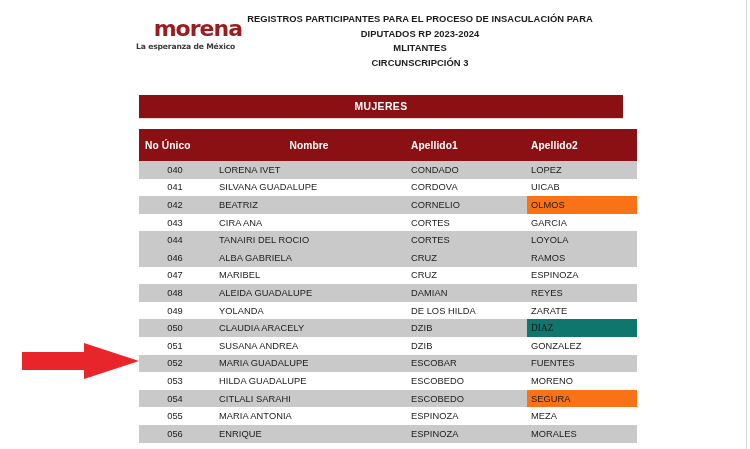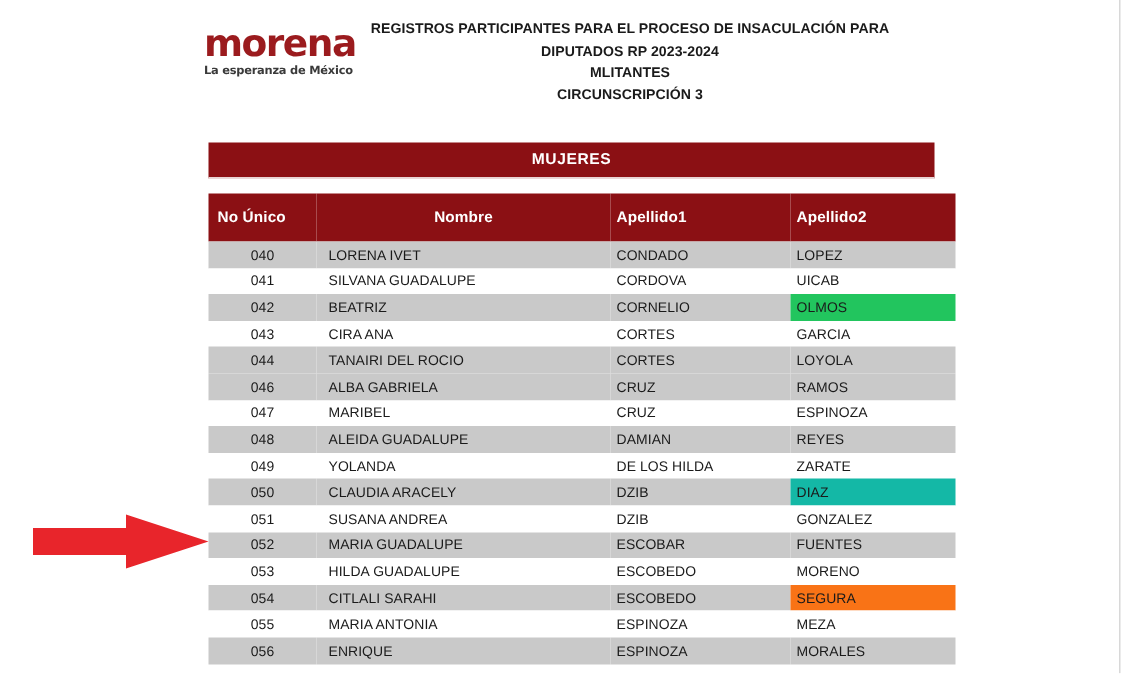--- a/index.html
+++ b/index.html
@@ -31,25 +31,26 @@
   #logo-block {
     position: absolute;
     left: 136px;
     top: 16px;
     width: 106px;
     text-align: left;
   }
   #logo-word {
     font-family: "DejaVu Sans", sans-serif;
     font-weight: bold;
-    font-size: 25px;
+    font-size: 22px;
     line-height: 25px;
     letter-spacing: -1.0px;
     color: #9B1B1E;
     white-space: nowrap;
+    text-align: right;
   }
   #logo-tag {
     font-family: "DejaVu Sans", sans-serif;
     font-weight: bold;
     font-size: 7.6px;
     line-height: 10px;
     letter-spacing: -0.15px;
     color: #3a3a3a;
     margin-top: 1px;
     white-space: nowrap;
@@ -186,21 +187,21 @@
           <tr class="row-plain">
             <td class="c-num">041</td>
             <td class="c-nom">SILVANA GUADALUPE</td>
             <td class="c-ap1">CORDOVA</td>
             <td class="c-ap2">UICAB</td>
           </tr>
           <tr class="row-shade">
             <td class="c-num" style="background: rgb(201, 201, 201);">042</td>
             <td class="c-nom" style="background: rgb(201, 201, 201);">BEATRIZ</td>
             <td class="c-ap1" style="background: rgb(201, 201, 201);">CORNELIO</td>
-            <td class="c-ap2" style="background: #22c55e;">OLMOS</td>
+            <td class="c-ap2" style="background: #f97316;">OLMOS</td>
           </tr>
           <tr class="row-plain">
             <td class="c-num">043</td>
             <td class="c-nom">CIRA ANA</td>
             <td class="c-ap1">CORTES</td>
             <td class="c-ap2">GARCIA</td>
           </tr>
           <tr class="row-shade">
             <td class="c-num" style="background: rgb(201, 201, 201);">044</td>
             <td class="c-nom" style="background: rgb(201, 201, 201);">TANAIRI DEL ROCIO</td>
@@ -228,21 +229,21 @@
           <tr class="row-plain">
             <td class="c-num">049</td>
             <td class="c-nom">YOLANDA</td>
             <td class="c-ap1">DE LOS HILDA</td>
             <td class="c-ap2">ZARATE</td>
           </tr>
           <tr class="row-shade">
             <td class="c-num" style="background: rgb(201, 201, 201);">050</td>
             <td class="c-nom" style="background: rgb(201, 201, 201);">CLAUDIA ARACELY</td>
             <td class="c-ap1" style="background: rgb(201, 201, 201);">DZIB</td>
-            <td class="c-ap2" style="background: #14b8a6;">DIAZ</td>
+            <td class="c-ap2" style="background: #0f766e; font-family: Liberation Serif, serif;">DIAZ</td>
           </tr>
           <tr class="row-plain">
             <td class="c-num">051</td>
             <td class="c-nom">SUSANA ANDREA</td>
             <td class="c-ap1">DZIB</td>
             <td class="c-ap2">GONZALEZ</td>
           </tr>
           <tr class="row-shade">
             <td class="c-num" style="background: rgb(201, 201, 201);">052</td>
             <td class="c-nom" style="background: rgb(201, 201, 201);">MARIA GUADALUPE</td>

